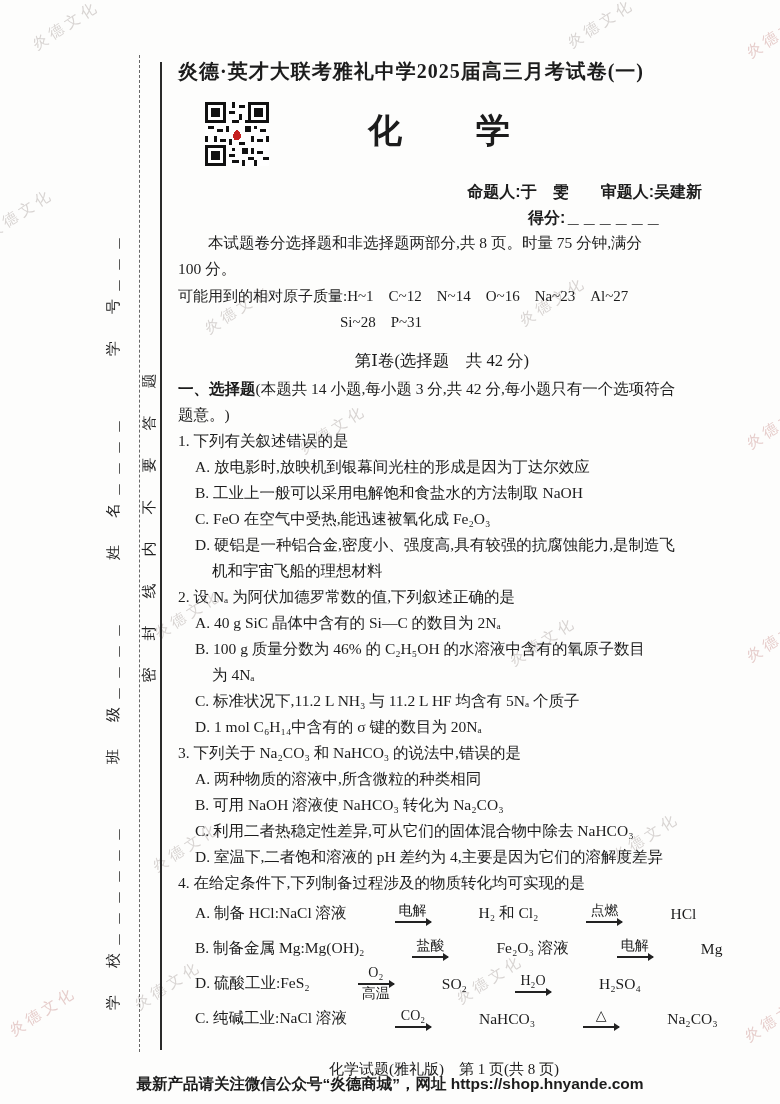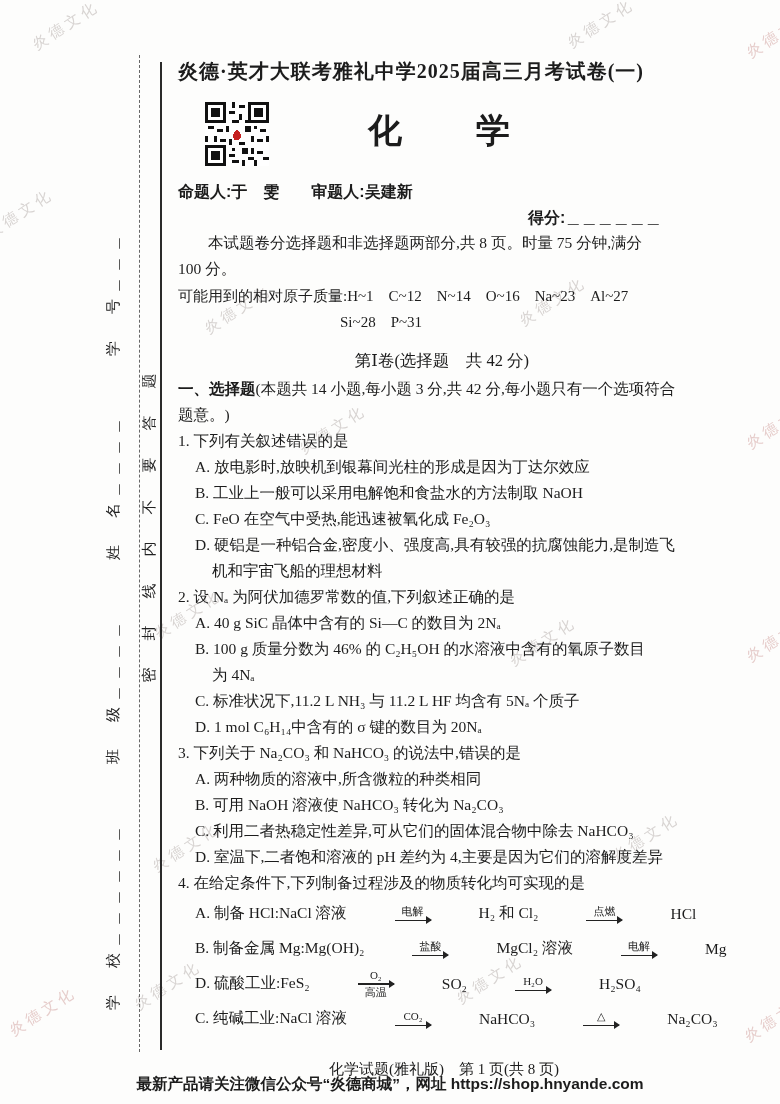--- a/index.html
+++ b/index.html
@@ -20,41 +20,41 @@
   .v-fields span{letter-spacing:6px;white-space:nowrap;}
   .v-seal{position:absolute;left:-10px;top:515px;width:320px;height:20px;
           transform:rotate(-90deg);text-align:center;font-size:15px;color:#222;
           white-space:nowrap;letter-spacing:6px;}
   
   .exam-title{left:178px;top:58px;width:524px;font-size:20px;
               font-weight:bold;letter-spacing:1px;white-space:nowrap;}
   .qr{left:205px;top:102px;width:64px;height:64px;}
   .subject{left:178px;top:108px;width:524px;text-align:center;font-size:34px;font-weight:bold;
            font-family:"Liberation Sans","DejaVu Sans",sans-serif;letter-spacing:2px;}
-  .authors{left:178px;top:182px;width:524px;text-align:left;font-size:16px;font-weight:bold;
+  .authors{left:178px;top:182px;width:524px;text-align:right;font-size:16px;font-weight:bold;
            font-family:"Liberation Sans","DejaVu Sans",sans-serif;}
   .score{left:520px;top:208px;font-size:16px;font-weight:bold;
          font-family:"Liberation Sans","DejaVu Sans",sans-serif;margin-left:8px;}
   .score .blank{font-weight:normal;}
   
   .intro1{left:177px;top:230px;width:524px;font-size:15.5px;text-indent:2em;line-height:26px;}
   .intro2{left:178px;top:256px;width:524px;font-size:15.5px;line-height:26px;}
   .masses1{left:178px;top:283px;width:524px;font-size:15px;line-height:26px;}
   .masses2{left:340px;top:309px;font-size:15px;line-height:26px;}
   
   .main{left:178px;top:346px;width:528px;}
   .line{line-height:26px;font-size:15.5px;white-space:nowrap;}
   .sec-title{text-align:center;font-weight:normal;font-size:16.5px;line-height:30px;}
   .instr b{font-family:Liberation Sans, sans-serif;}
   .opt{padding-left:17px;}
   .opt2{padding-left:34px;}
   .rxline{height:35px;display:flex;align-items:center;padding-left:17px;
           font-size:15.5px;white-space:nowrap;gap:44px;}
   .rxn{display:inline-flex;flex-direction:column;align-items:center;margin:0 4px;
-       font-size:11px;line-height:1.15;font-family:"Liberation Serif",serif;text-align:right;}
+       font-size:14px;line-height:1.15;font-family:"Liberation Serif",serif;text-align:right;}
   .arr{display:block;width:36px;height:1.4px;background:#222;position:relative;margin:2px 0 1px 0;}
   .arr::after{content:'';position:absolute;right:-1px;top:-3.4px;
               border-left:6px solid #222;border-top:4px solid transparent;border-bottom:4px solid transparent;}
   .cond:empty,.condb:empty{display:none;}
   
   .page-foot{left:182px;top:1028px;width:524px;text-align:center;font-size:15px;margin-top:32px;}
   .promo{left:0;top:1074px;width:780px;text-align:center;font-size:15.5px;font-weight:bold;
          font-family:"Liberation Sans","DejaVu Sans",sans-serif;}
 </style>
 </head>
@@ -194,21 +194,21 @@
       </span>
     <span>HCl</span>
   </div>
 
   <div class="rxline">
     <span>B. 制备金属 Mg:Mg(OH)₂</span>
     <span class="rxn">
         <span class="cond">盐酸</span>
         <span class="arr"></span>
       </span>
-    <span>MgCl₂ 溶液</span>
+    <span>Fe₂O₃ 溶液</span>
     <span class="rxn">
         <span class="cond">电解</span>
         <span class="arr"></span>
       </span>
     <span>Mg</span>
   </div>
 
   <div class="rxline">
     <span>D. 硫酸工业:FeS₂</span>
     <span class="rxn">

